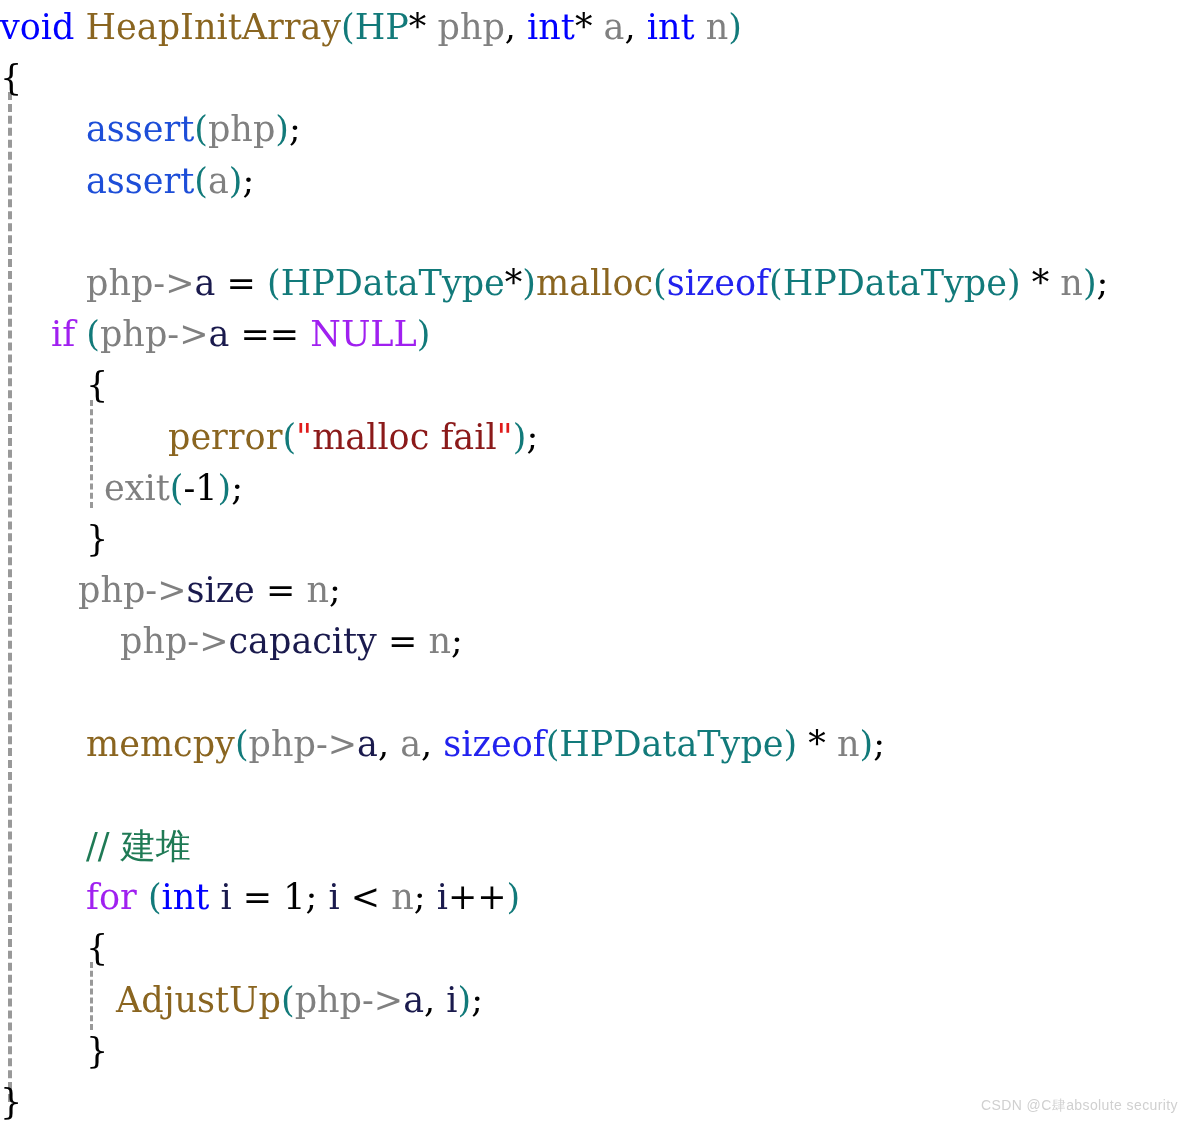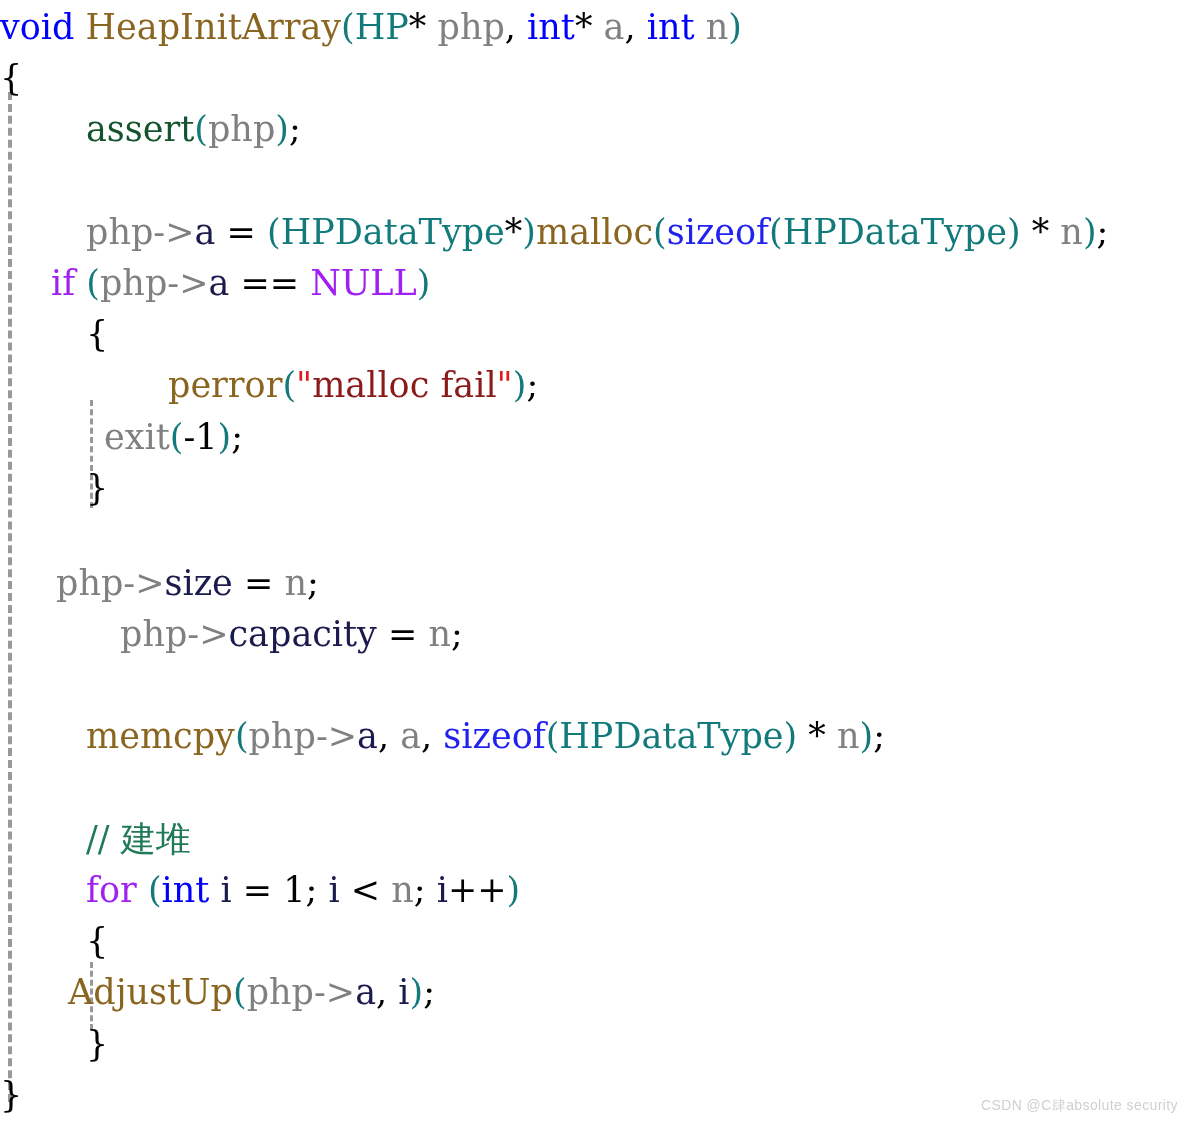--- a/index.html
+++ b/index.html
@@ -63,21 +63,21 @@
     font-size: 35px;
     white-space: pre;
     font-family: "DejaVu Serif", "Liberation Serif", serif;
     letter-spacing: 0px;
   }
   .code-line .seg { white-space: pre; }
 
   
   .t-keyword   { color: #0000ff; }            
   .t-control   { color: #a020f0; }            
-  .t-macro     { color: #14532d; }            
+  .t-macro     { color: #1d4ed8; }            
   .t-null      { color: #a020f0; }            
   .t-func      { color: #8a6520; }            
   .t-type      { color: #127a7a; }            
   .t-var       { color: #808080; }            
   .t-member    { color: #1a1a4d; }            
   .t-punct     { color: #000000; }            
   .t-paren     { color: #127a7a; }            
   .t-sizeof    { color: #2222ee; }            
   .t-string    { color: #8b1a1a; }            
   .t-quote     { color: #e01b1b; }            
@@ -103,34 +103,35 @@
 <div id="code-canvas">
 
   <div class="indent-guide level-1"></div>
   <div class="indent-guide level-2"></div>
   <div class="indent-guide level-3"></div>
 
   <div class="code-lines" id="code-lines">
       <div class="code-line" style="padding-left: 0px;"><span class="seg t-keyword">void</span><span class="seg t-plain"> </span><span class="seg t-func">HeapInitArray</span><span class="seg t-paren">(</span><span class="seg t-type">HP</span><span class="seg t-punct">*</span><span class="seg t-plain"> </span><span class="seg t-var">php</span><span class="seg t-punct">, </span><span class="seg t-keyword">int</span><span class="seg t-punct">*</span><span class="seg t-plain"> </span><span class="seg t-var">a</span><span class="seg t-punct">, </span><span class="seg t-keyword">int</span><span class="seg t-plain"> </span><span class="seg t-var">n</span><span class="seg t-paren">)</span></div>
       <div class="code-line" style="padding-left: 0px;"><span class="seg t-punct">{</span></div>
       <div class="code-line" style="padding-left: 86px;"><span class="seg t-macro">assert</span><span class="seg t-paren">(</span><span class="seg t-var">php</span><span class="seg t-paren">)</span><span class="seg t-punct">;</span></div>
+      <div class="code-line" style="padding-left: 86px;"><span class="seg t-macro">assert</span><span class="seg t-paren">(</span><span class="seg t-var">a</span><span class="seg t-paren">)</span><span class="seg t-punct">;</span></div>
       <div class="code-line" style="padding-left: 0px;">&nbsp;</div>
       <div class="code-line" style="padding-left: 86px;"><span class="seg t-var">php</span><span class="seg t-var">-&gt;</span><span class="seg t-member">a</span><span class="seg t-punct"> = </span><span class="seg t-paren">(</span><span class="seg t-type">HPDataType</span><span class="seg t-punct">*</span><span class="seg t-paren">)</span><span class="seg t-func">malloc</span><span class="seg t-paren">(</span><span class="seg t-sizeof">sizeof</span><span class="seg t-paren">(</span><span class="seg t-type">HPDataType</span><span class="seg t-paren">)</span><span class="seg t-punct"> * </span><span class="seg t-var">n</span><span class="seg t-paren">)</span><span class="seg t-punct">;</span></div>
       <div class="code-line" style="padding-left: 51px;"><span class="seg t-control">if</span><span class="seg t-plain"> </span><span class="seg t-paren">(</span><span class="seg t-var">php</span><span class="seg t-var">-&gt;</span><span class="seg t-member">a</span><span class="seg t-punct"> == </span><span class="seg t-null">NULL</span><span class="seg t-paren">)</span></div>
       <div class="code-line" style="padding-left: 86px;"><span class="seg t-punct">{</span></div>
       <div class="code-line" style="padding-left: 168px;"><span class="seg t-func">perror</span><span class="seg t-paren">(</span><span class="seg t-quote">"</span><span class="seg t-string">malloc fail</span><span class="seg t-quote">"</span><span class="seg t-paren">)</span><span class="seg t-punct">;</span></div>
       <div class="code-line" style="padding-left: 104px;"><span class="seg t-var">exit</span><span class="seg t-paren">(</span><span class="seg t-punct">-1</span><span class="seg t-paren">)</span><span class="seg t-punct">;</span></div>
       <div class="code-line" style="padding-left: 86px;"><span class="seg t-punct">}</span></div>
-      <div class="code-line" style="padding-left: 56px; margin-top: 44px;"><span class="seg t-var">php</span><span class="seg t-var">-&gt;</span><span class="seg t-member">size</span><span class="seg t-punct"> = </span><span class="seg t-var">n</span><span class="seg t-punct">;</span></div>
+      <div class="code-line" style="padding-left: 78px;"><span class="seg t-var">php</span><span class="seg t-var">-&gt;</span><span class="seg t-member">size</span><span class="seg t-punct"> = </span><span class="seg t-var">n</span><span class="seg t-punct">;</span></div>
       <div class="code-line" style="padding-left: 120px;"><span class="seg t-var">php</span><span class="seg t-var">-&gt;</span><span class="seg t-member">capacity</span><span class="seg t-punct"> = </span><span class="seg t-var">n</span><span class="seg t-punct">;</span></div>
       <div class="code-line" style="padding-left: 0px;">&nbsp;</div>
       <div class="code-line" style="padding-left: 86px;"><span class="seg t-func">memcpy</span><span class="seg t-paren">(</span><span class="seg t-var">php</span><span class="seg t-var">-&gt;</span><span class="seg t-member">a</span><span class="seg t-punct">, </span><span class="seg t-var">a</span><span class="seg t-punct">, </span><span class="seg t-sizeof">sizeof</span><span class="seg t-paren">(</span><span class="seg t-type">HPDataType</span><span class="seg t-paren">)</span><span class="seg t-punct"> * </span><span class="seg t-var">n</span><span class="seg t-paren">)</span><span class="seg t-punct">;</span></div>
       <div class="code-line" style="padding-left: 0px;">&nbsp;</div>
       <div class="code-line" style="padding-left: 86px;"><span class="seg t-comment">// 建堆</span></div>
       <div class="code-line" style="padding-left: 86px;"><span class="seg t-control">for</span><span class="seg t-plain"> </span><span class="seg t-paren">(</span><span class="seg t-keyword">int</span><span class="seg t-plain"> </span><span class="seg t-member">i</span><span class="seg t-punct"> = </span><span class="seg t-punct">1</span><span class="seg t-punct">; </span><span class="seg t-member">i</span><span class="seg t-punct"> &lt; </span><span class="seg t-var">n</span><span class="seg t-punct">; </span><span class="seg t-member">i</span><span class="seg t-punct">++</span><span class="seg t-paren">)</span></div>
       <div class="code-line" style="padding-left: 86px;"><span class="seg t-punct">{</span></div>
-      <div class="code-line" style="padding-left: 68px;"><span class="seg t-func">AdjustUp</span><span class="seg t-paren">(</span><span class="seg t-var">php</span><span class="seg t-var">-&gt;</span><span class="seg t-member">a</span><span class="seg t-punct">, </span><span class="seg t-member">i</span><span class="seg t-paren">)</span><span class="seg t-punct">;</span></div>
+      <div class="code-line" style="padding-left: 116px;"><span class="seg t-func">AdjustUp</span><span class="seg t-paren">(</span><span class="seg t-var">php</span><span class="seg t-var">-&gt;</span><span class="seg t-member">a</span><span class="seg t-punct">, </span><span class="seg t-member">i</span><span class="seg t-paren">)</span><span class="seg t-punct">;</span></div>
       <div class="code-line" style="padding-left: 86px;"><span class="seg t-punct">}</span></div>
       <div class="code-line" style="padding-left: 0px;"><span class="seg t-punct">}</span></div>
     </div>
 
   <div id="watermark">CSDN @C肆absolute security</div>
 </div>
 
 </body></html>

